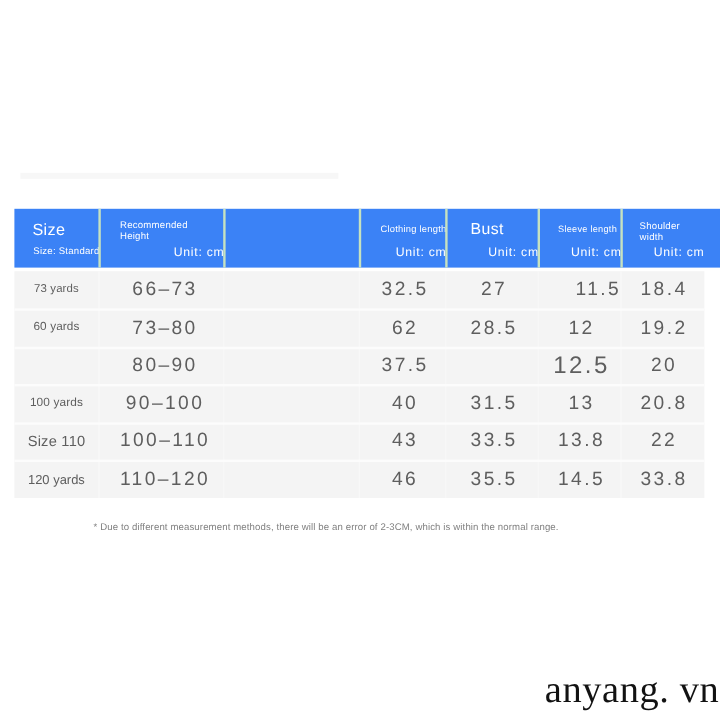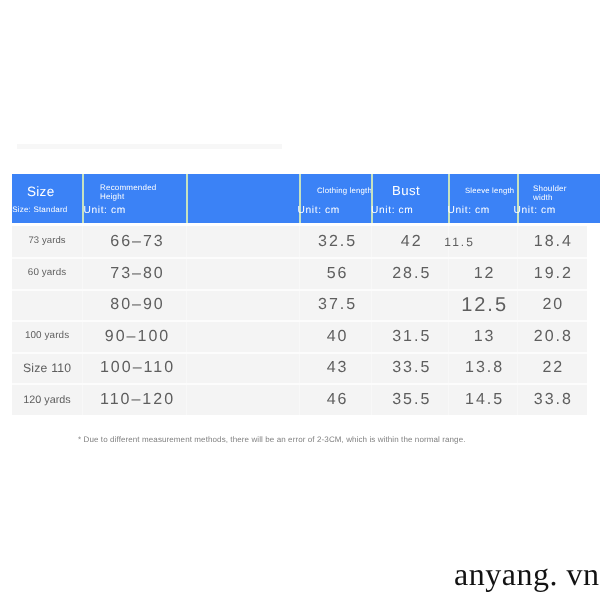--- a/index.html
+++ b/index.html
@@ -9,21 +9,21 @@
   #page{position:relative;width:600px;height:600px;background:#ffffff;}
 
   
   #table{position:absolute;left:12px;top:174px;width:575px;height:240px;}
 
   .hrow{position:absolute;left:0;top:0;width:593px;height:49px;background:#3b82f6;}
   .hcell{position:absolute;top:0;height:49px;box-sizing:border-box;}
   .hsep{position:absolute;top:0;width:1.5px;height:49px;background:#c6e2c0;}
   .hlabel{position:absolute;color:#ffffff;line-height:1.0;white-space:nowrap;}
   .hlabel.wrap{white-space:normal;}
-  .hunit{position:absolute;color:#ffffff;white-space:nowrap;text-align:left;line-height:1.0;}
+  .hunit{position:absolute;color:#ffffff;white-space:nowrap;text-align:right;line-height:1.0;}
 
   .dbody{position:absolute;left:0;top:52px;width:575px;height:189px;background:#f4f4f4;}
   .drow{position:absolute;left:0;width:575px;height:31.5px;}
   .rsep{position:absolute;left:0;width:575px;height:2px;background:#fcfcfc;}
   .csep{position:absolute;width:1.2px;background:#f8f8f8;}
   .dcell{position:absolute;top:0;height:31.5px;display:flex;align-items:center;justify-content:center;
          box-sizing:border-box;color:#5e5e5e;white-space:nowrap;}
 
   .smudge{position:absolute;left:17px;top:143.5px;width:265px;height:5px;background:#f7f7f7;}
   .note{position:absolute;top:435px;left:78px;font-size:8px;letter-spacing:0.1px;
@@ -74,28 +74,28 @@
       <div class="csep" style="left: 70.2px; top: 52.3px; height: 189px;"></div>
       <div class="csep" style="left: 174.2px; top: 52.3px; height: 189px;"></div>
       <div class="csep" style="left: 287.2px; top: 52.3px; height: 189px;"></div>
       <div class="csep" style="left: 359.2px; top: 52.3px; height: 189px;"></div>
       <div class="csep" style="left: 436.2px; top: 52.3px; height: 189px;"></div>
       <div class="csep" style="left: 505.2px; top: 52.3px; height: 189px;"></div>
       <div class="drow" style="top: 52.3px;">
         <div class="dcell" style="left: 0px; width: 71px; font-size: 9.5px; letter-spacing: 0.1px; text-indent: -0.9px; padding-bottom: 3px;">73 yards</div>
         <div class="dcell" style="left: 71px; width: 104px; font-size: 16px; letter-spacing: 2px; text-indent: 5px;">66–73</div>
         <div class="dcell" style="left: 288px; width: 72px; font-size: 16px; letter-spacing: 2px; text-indent: 3.2px;">32.5</div>
-        <div class="dcell" style="left: 360px; width: 77px; font-size: 16px; letter-spacing: 2px; text-indent: 2.5px;">42</div>
-        <div class="dcell" style="left: 412px; width: 69px; font-size: 12px; letter-spacing: 2px; text-indent: 2.2px;">11.5</div>
+        <div class="dcell" style="left: 360px; width: 77px; font-size: 16px; letter-spacing: 2px; text-indent: 2.5px;">27</div>
+        <div class="dcell" style="left: 451px; width: 69px; font-size: 16px; letter-spacing: 2px; text-indent: 2.2px;">11.5</div>
         <div class="dcell" style="left: 506px; width: 69px; font-size: 16px; letter-spacing: 2px; text-indent: 1.7px;">18.4</div>
       </div>
       <div class="drow" style="top: 83.8px;">
         <div class="dcell" style="left: 0px; width: 71px; font-size: 9.8px; letter-spacing: 0.1px; text-indent: -0.9px; padding-bottom: 3px;">60 yards</div>
         <div class="dcell" style="left: 71px; width: 104px; font-size: 16px; letter-spacing: 2px; text-indent: 5px;">73–80</div>
-        <div class="dcell" style="left: 288px; width: 72px; font-size: 16px; letter-spacing: 2px; text-indent: 3.2px;">56</div>
+        <div class="dcell" style="left: 288px; width: 72px; font-size: 16px; letter-spacing: 2px; text-indent: 3.2px;">62</div>
         <div class="dcell" style="left: 360px; width: 77px; font-size: 16px; letter-spacing: 2px; text-indent: 2.5px;">28.5</div>
         <div class="dcell" style="left: 437px; width: 69px; font-size: 16px; letter-spacing: 2px; text-indent: 2.2px;">12</div>
         <div class="dcell" style="left: 506px; width: 69px; font-size: 16px; letter-spacing: 2px; text-indent: 1.7px;">19.2</div>
       </div>
       <div class="rsep" style="top: 83.1px;"></div>
       <div class="drow" style="top: 115.3px;">
         <div class="dcell" style="left: 71px; width: 104px; font-size: 16px; letter-spacing: 2px; text-indent: 5px;">80–90</div>
         <div class="dcell" style="left: 288px; width: 72px; font-size: 16px; letter-spacing: 2px; text-indent: 3.2px;">37.5</div>
         <div class="dcell" style="left: 437px; width: 69px; font-size: 20px; letter-spacing: 2px; text-indent: 2.2px;">12.5</div>
         <div class="dcell" style="left: 506px; width: 69px; font-size: 16px; letter-spacing: 2px; text-indent: 1.7px;">20</div>

